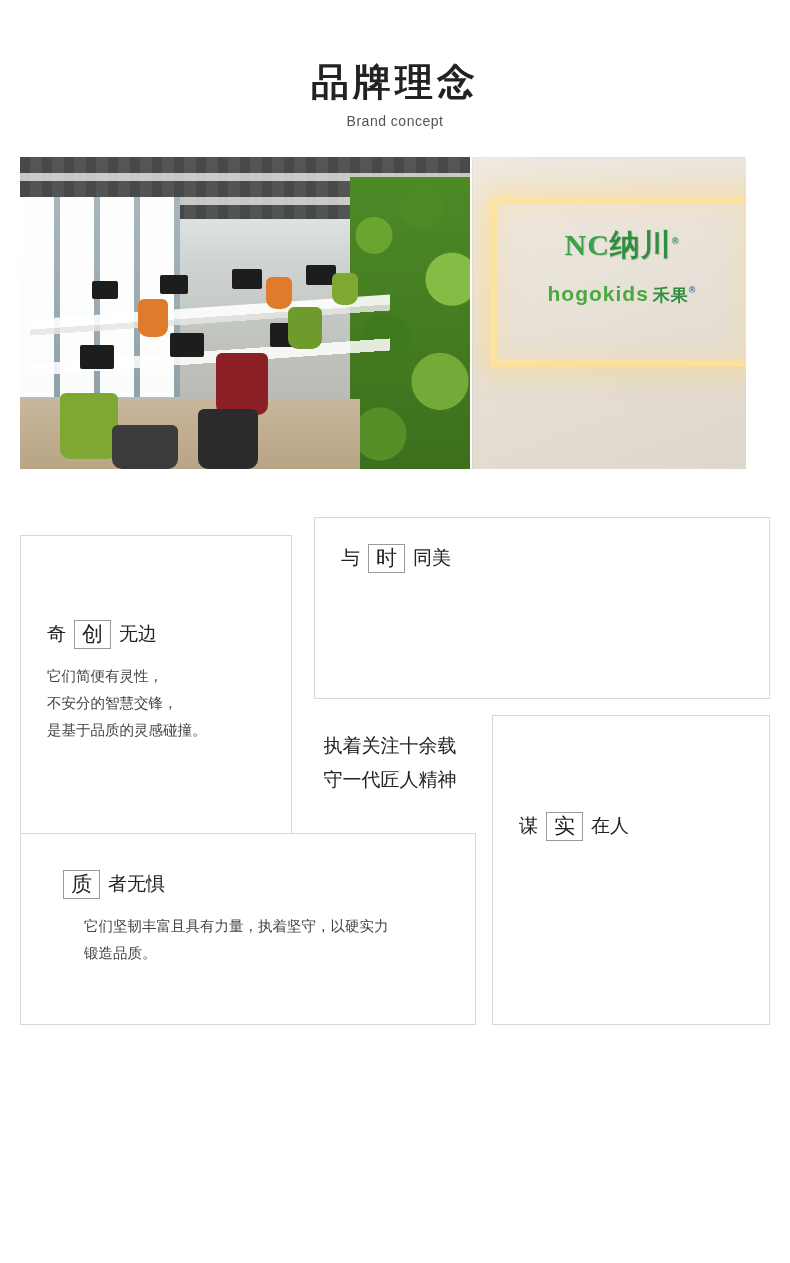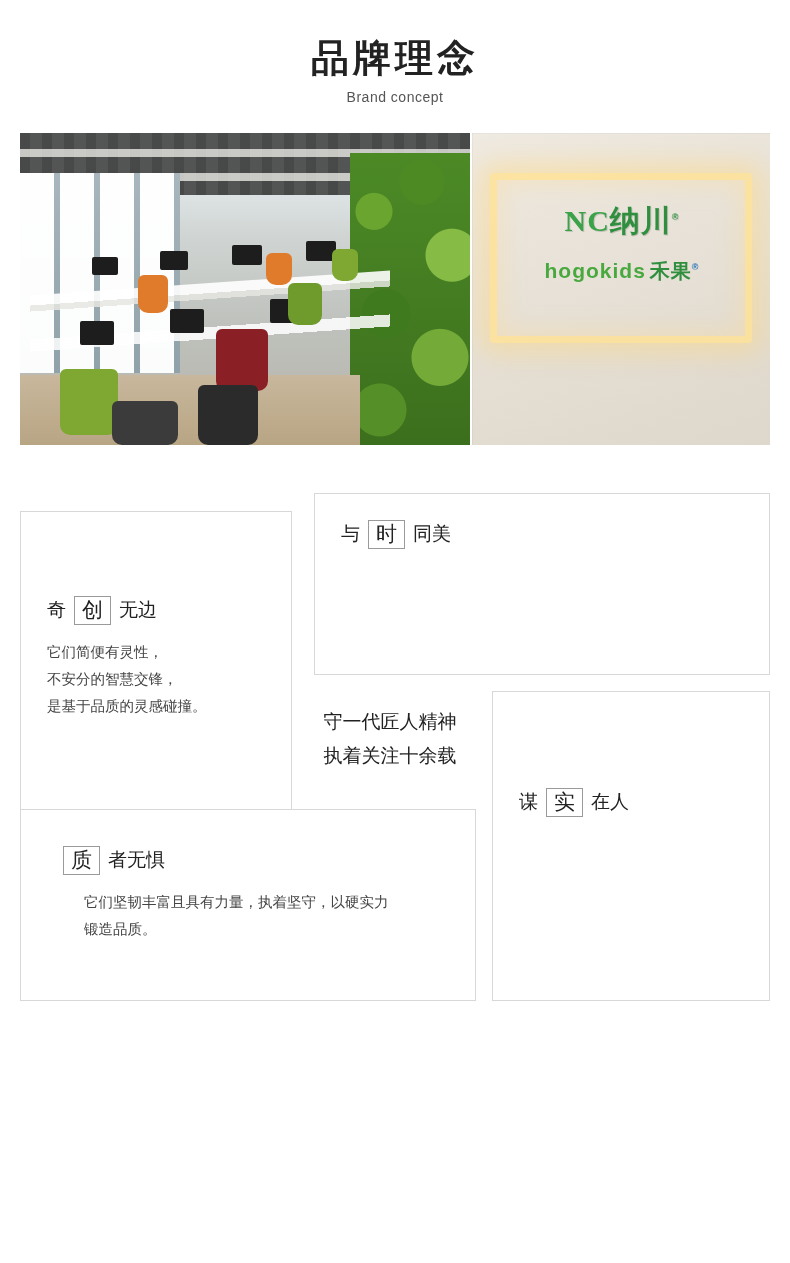--- a/index.html
+++ b/index.html
@@ -12,21 +12,21 @@
   }
   .page {
     position: relative;
     width: 790px;
     height: 1263px;
     overflow: hidden;
   }
 
   
   .header {
-    padding-top: 36px;
+    padding-top: 60px;
     text-align: center;
   }
   .header .title {
     font-size: 38px;
     font-weight: bold;
     letter-spacing: 4px;
     color: #222222;
     line-height: 1.2;
   }
   .header .subtitle {
@@ -43,21 +43,21 @@
     width: 750px;
     margin-left: 20px;
     height: 312px;
     gap: 2px;
   }
   .photo {
     position: relative;
     overflow: hidden;
   }
   .photo-office { width: 450px; }
-  .photo-logo   { width: 298px; }
+  .photo-logo   { width: 274px; }
 
   
   .photo-office {
     background:
       linear-gradient(180deg, #e9eef0 0%, #dfe5e6 18%, #cfd4d2 34%, #bfc2bd 60%, #b4b2a8 100%);
   }
   .office-ceiling {
     position: absolute; left: 0; top: 0; width: 100%; height: 62px;
     background: repeating-linear-gradient(90deg, #2c2c2c 0 10px, #3a3a3a 10px 22px);
     opacity: .85;
@@ -121,21 +121,21 @@
   }
   .logo-line1 {
     font-size: 30px; font-weight: bold; color: #2f8f3f; letter-spacing: 1px;
     text-shadow: 1px 1px 0 rgba(0,0,0,.15);
   }
   .logo-line1 .mark { color: #3aa34a; font-family: "Liberation Serif", serif; }
   .logo-line2 {
     margin-top: 16px; font-size: 21px; font-weight: bold; color: #1f6fb8; letter-spacing: 1px;
   }
   .logo-line2 .green { color: #49a93f; }
-  .logo-line2 .cn { color: #2f8f3f; font-size: 20px; margin-left: 4px; }
+  .logo-line2 .cn { color: #2f8f3f; font-size: 17px; margin-left: 4px; }
   .logo-sup { font-size: 9px; vertical-align: super; }
 
   
   .concept-text {
     margin: 52px auto 0;
     width: 700px;
     text-align: center;
     font-size: 17.5px;
     line-height: 31px;
     color: #333333;
@@ -290,18 +290,18 @@
           <span class="pre"></span>
           <span class="boxchar">质</span>
           <span>者无惧</span>
         </div>
         <div class="card-body" style="white-space:pre-line;margin-left:29px;">它们坚韧丰富且具有力量，执着坚守，以硬实力
 锻造品质。</div>
       </div>
     </div>
 
     <div class="slogan">
+      <div>执着关注十余载</div>
       <div>守一代匠人精神</div>
-      <div>执着关注十余载</div>
     </div>
 
   </div>
 </div>
 
 </body></html>

